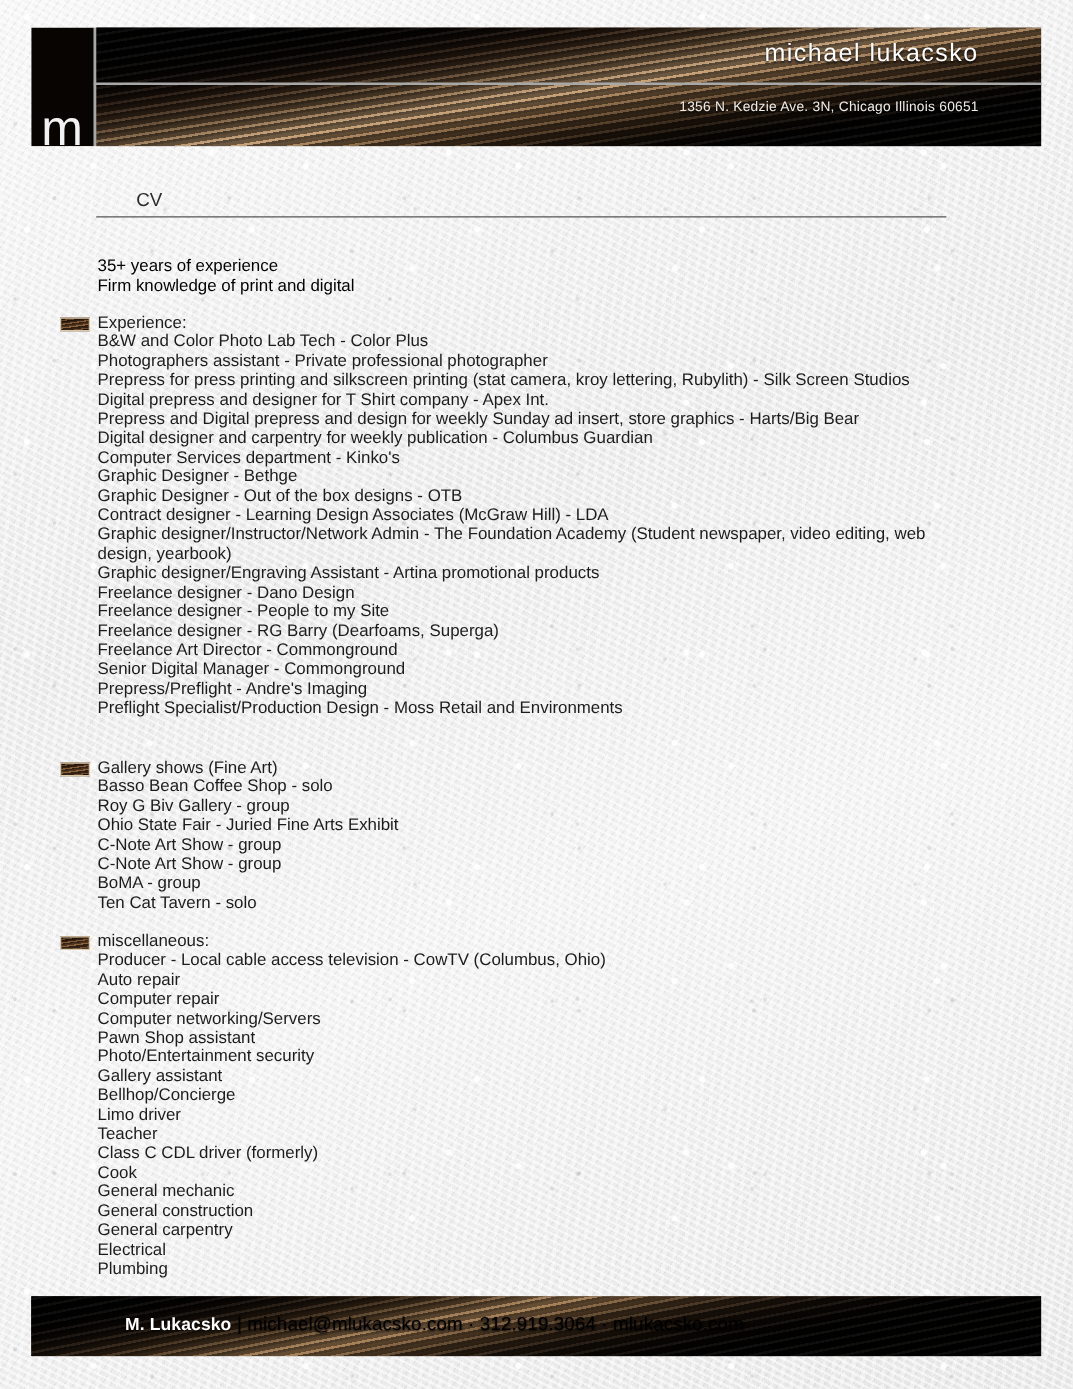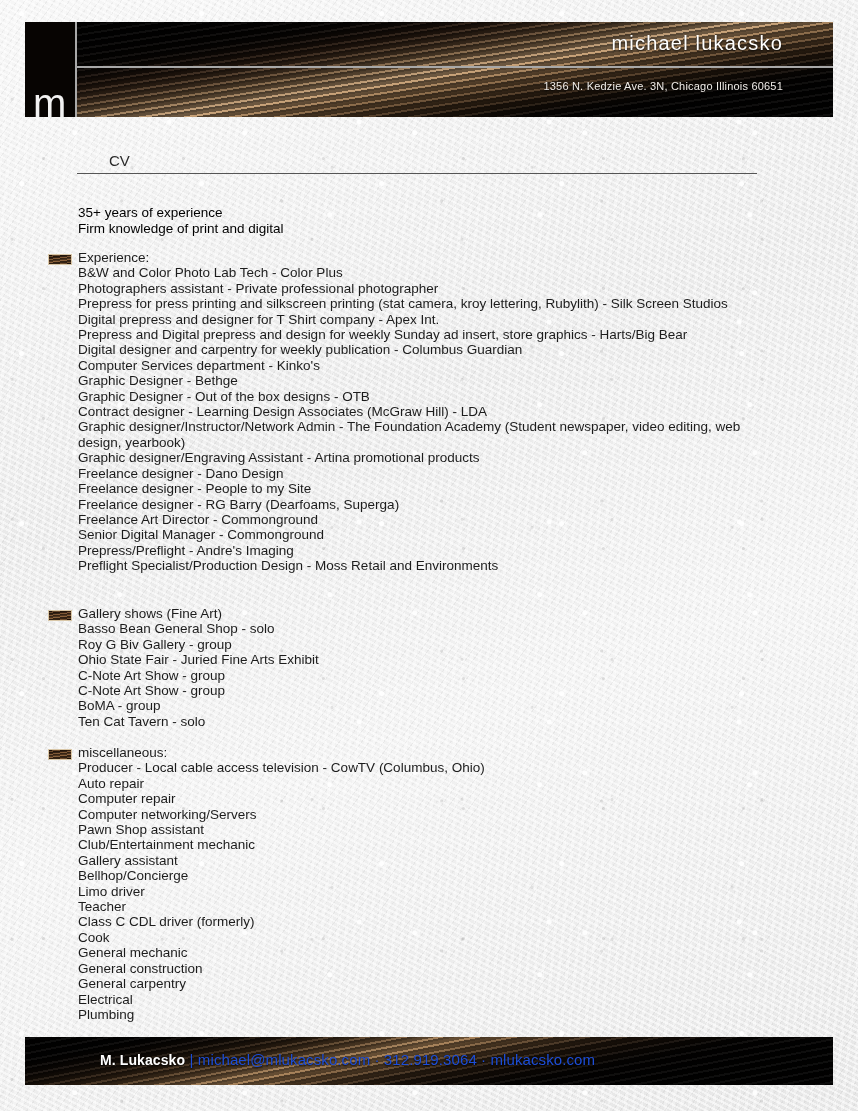--- a/index.html
+++ b/index.html
@@ -250,21 +250,21 @@
     z-index: 2;
     text-shadow: 0 1px 2px rgba(0,0,0,0.9);
   }
   #footer-name {
     color: #ffffff;
     font-size: 14px;
     font-weight: bold;
     letter-spacing: 0.1px;
   }
   #footer-contact {
-    color: #1d4ed8;
+    color: #000000;
     font-size: 15px;
     letter-spacing: 0.1px;
   }
 </style>
 </head>
 <body>
 
 <div id="paper-bg"></div>
 
 <div id="header">
@@ -311,39 +311,39 @@
         <div class="item">Freelance Art Director - Commonground</div>
         <div class="item">Senior Digital Manager - Commonground</div>
         <div class="item">Prepress/Preflight - Andre's Imaging</div>
         <div class="item">Preflight Specialist/Production Design - Moss Retail and Environments</div>
       </div>
     </div>
     <div class="section" style="top: 606px;">
       <div class="bullet"></div>
       <div class="section-list">
         <div class="section-head">Gallery shows (Fine Art)</div>
-        <div class="item">Basso Bean General Shop - solo</div>
+        <div class="item">Basso Bean Coffee Shop - solo</div>
         <div class="item">Roy G Biv Gallery - group</div>
         <div class="item">Ohio State Fair - Juried Fine Arts Exhibit</div>
         <div class="item">C-Note Art Show - group</div>
         <div class="item">C-Note Art Show - group</div>
         <div class="item">BoMA - group</div>
         <div class="item">Ten Cat Tavern - solo</div>
       </div>
     </div>
     <div class="section" style="top: 745px;">
       <div class="bullet"></div>
       <div class="section-list">
         <div class="section-head">miscellaneous:</div>
         <div class="item">Producer - Local cable access television - CowTV (Columbus, Ohio)</div>
         <div class="item">Auto repair</div>
         <div class="item">Computer repair</div>
         <div class="item">Computer networking/Servers</div>
         <div class="item">Pawn Shop assistant</div>
-        <div class="item">Club/Entertainment mechanic</div>
+        <div class="item">Photo/Entertainment security</div>
         <div class="item">Gallery assistant</div>
         <div class="item">Bellhop/Concierge</div>
         <div class="item">Limo driver</div>
         <div class="item">Teacher</div>
         <div class="item">Class C CDL driver (formerly)</div>
         <div class="item">Cook</div>
         <div class="item">General mechanic</div>
         <div class="item">General construction</div>
         <div class="item">General carpentry</div>
         <div class="item">Electrical</div>

